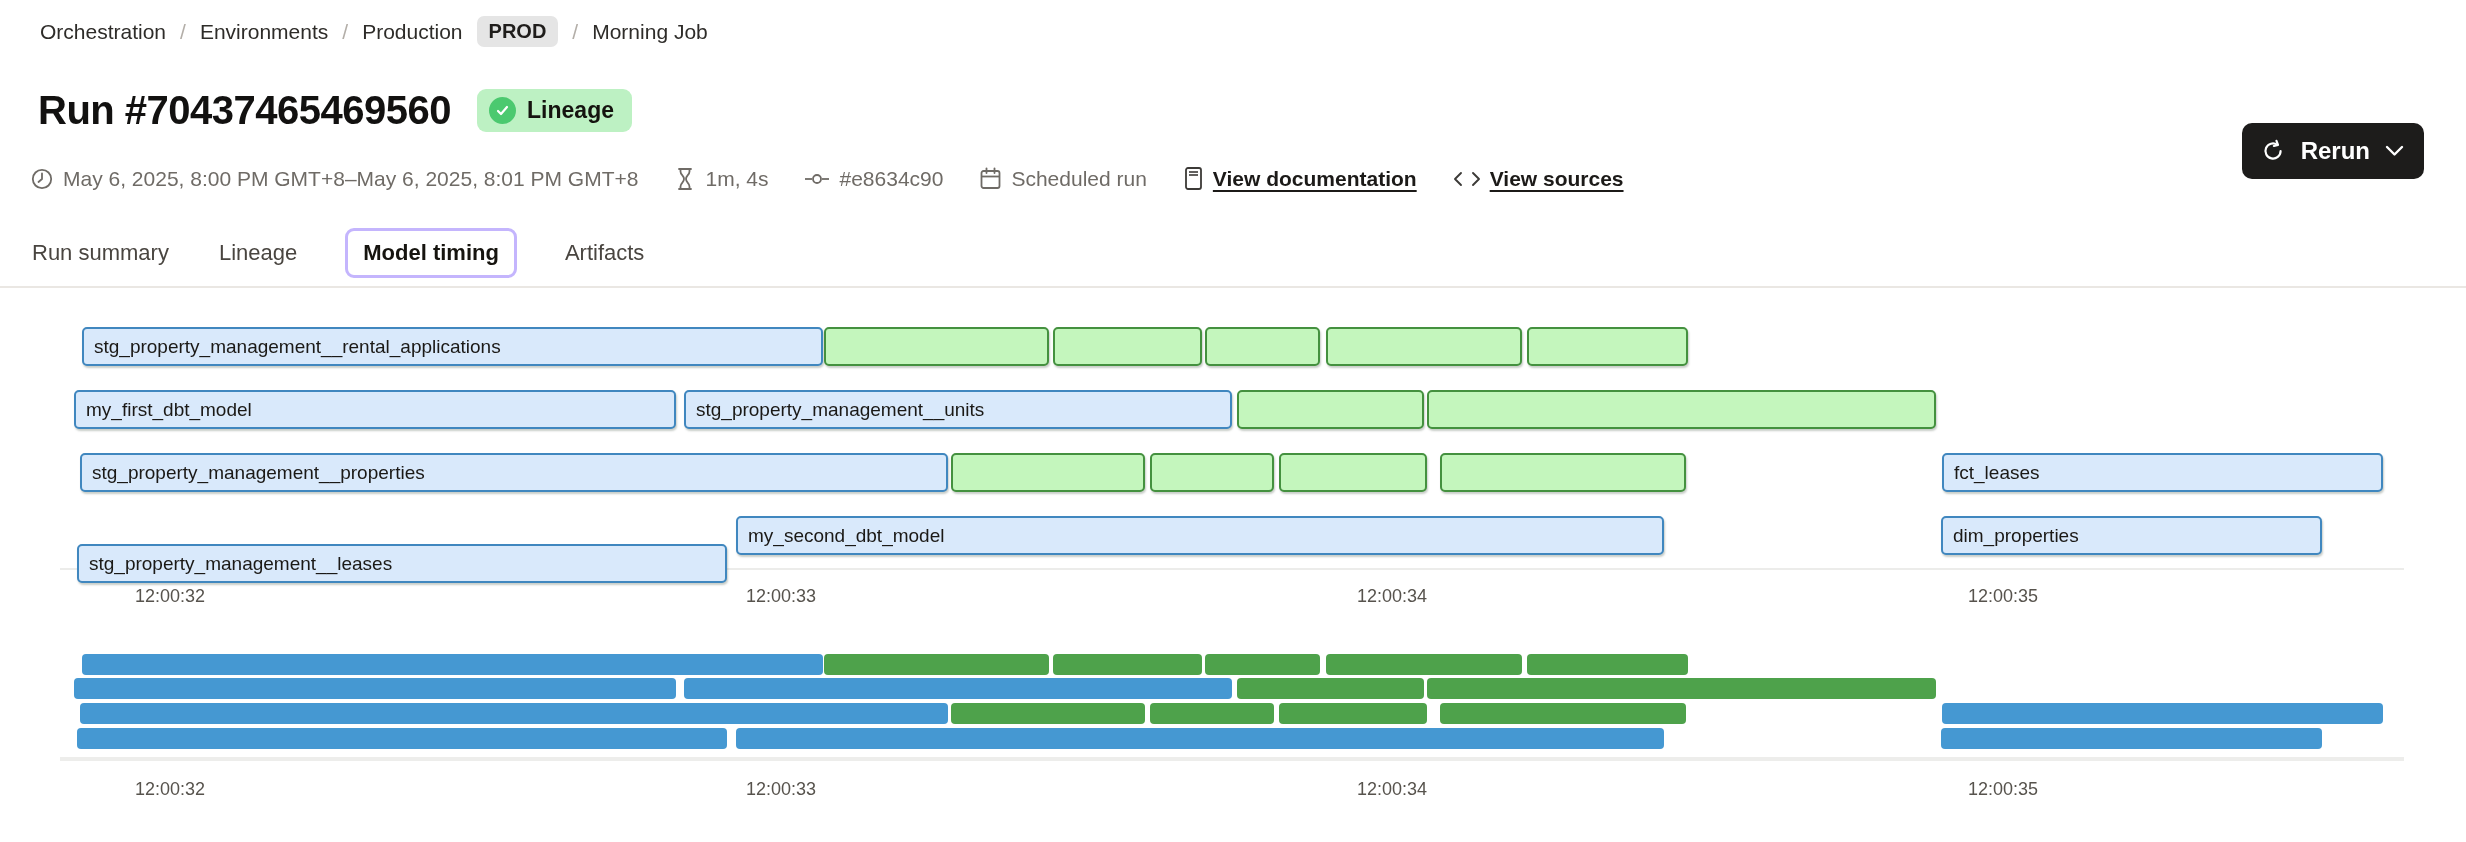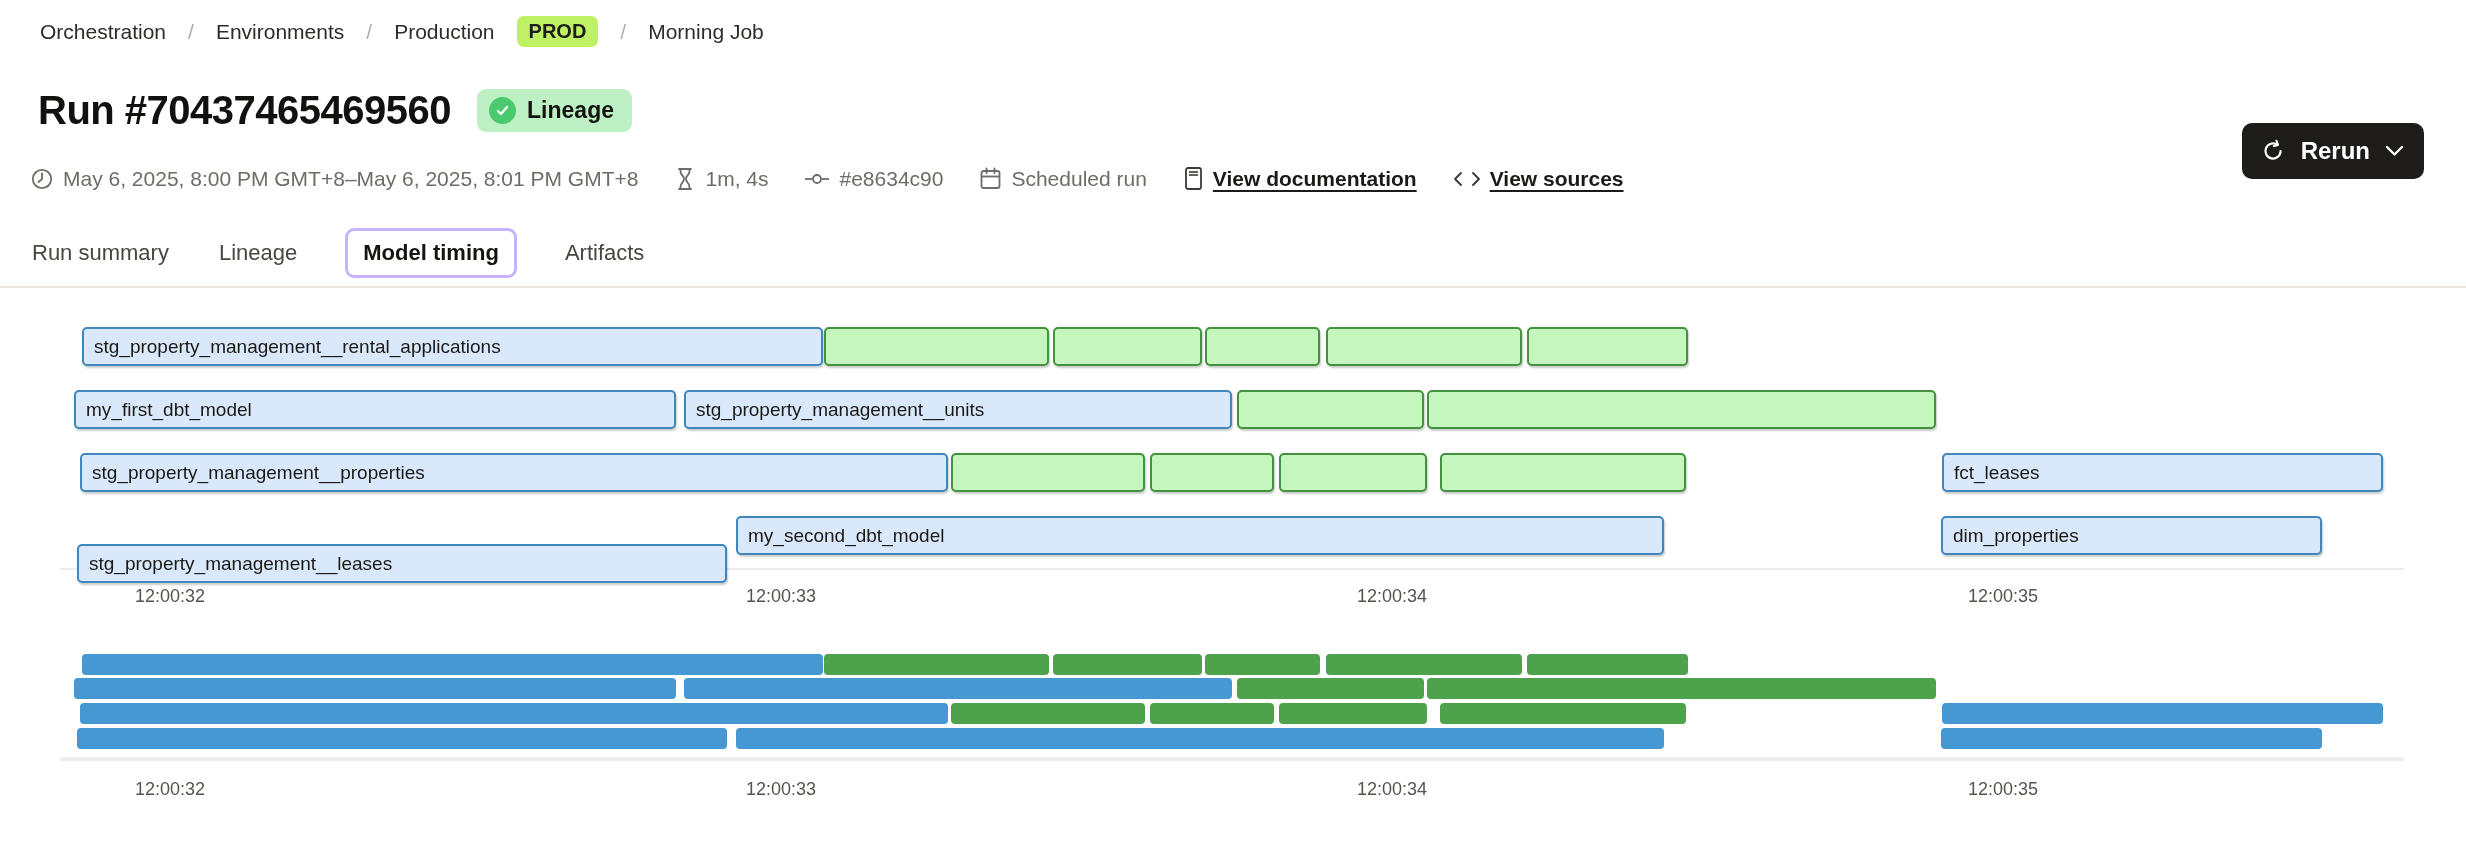--- a/index.html
+++ b/index.html
@@ -1,24 +1,24 @@
 <!DOCTYPE html>
 <html><head>
 <meta charset="utf-8">
 <style>
   * { margin:0; padding:0; box-sizing:border-box; }
   html,body { width:2466px; height:842px; background:#ffffff; overflow:hidden;
     font-family:"Liberation Sans","DejaVu Sans",sans-serif; }
   .page { position:relative; width:2466px; height:842px; background:#fff; }
 
   
-  .breadcrumb { position:absolute; left:40px; top:16px; display:flex; align-items:center; gap:22px;
+  .breadcrumb { position:absolute; left:40px; top:16px; display:flex; align-items:center; gap:14px;
     font-size:21px; color:#2e2c29; font-weight:500; }
   .crumb-sep { color:#b3aea8; font-weight:400; }
-  .env-badge { background:#bef264; color:#1f1d1b; font-weight:600; padding:4px 12px; border-radius:7px; font-size:20px; }
+  .env-badge { background:#e5e5e5; color:#1f1d1b; font-weight:600; padding:4px 12px; border-radius:7px; font-size:20px; }
 
   
   .title-row { position:absolute; left:38px; top:88px; display:flex; align-items:center; gap:26px; }
   .run-title { font-size:40px; font-weight:700; color:#121110; letter-spacing:-0.5px; }
   .status-badge { display:flex; align-items:center; gap:11px; background:#bdf1c3; border-radius:9px;
     padding:8px 18px 8px 12px; font-size:23px; font-weight:550; color:#15130f; }
   .status-circle { width:27px; height:27px; border-radius:50%; background:#4bc96f; display:flex; align-items:center; justify-content:center; }
 
   
   .rerun-btn { position:absolute; right:42px; top:123px; height:56px; background:#1d1c1b; color:#fff;

